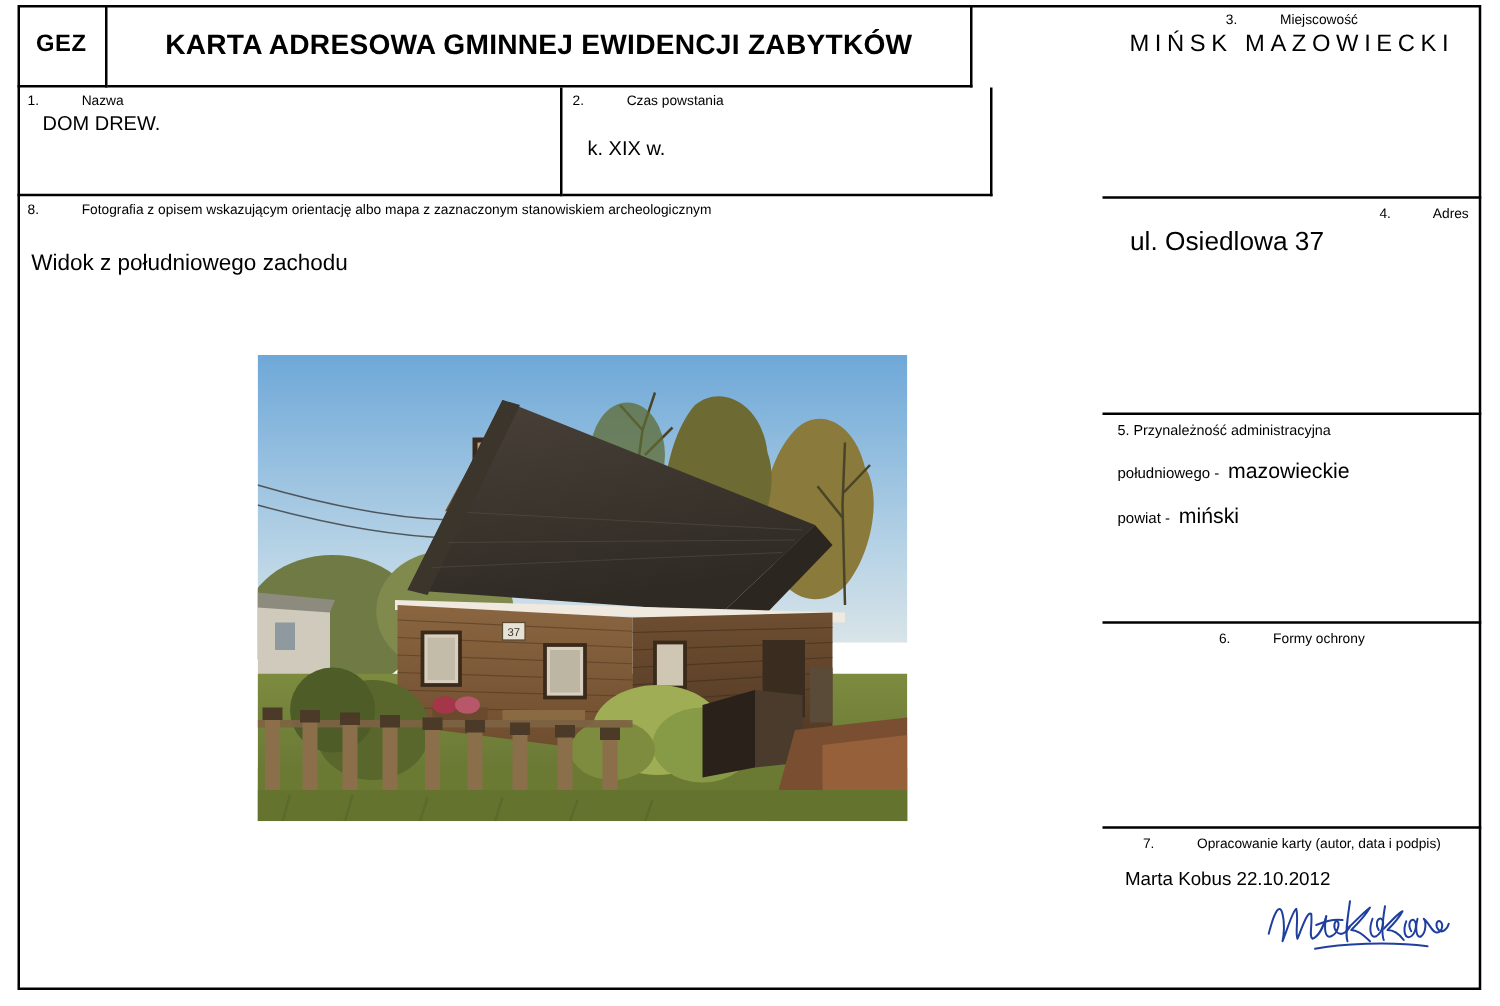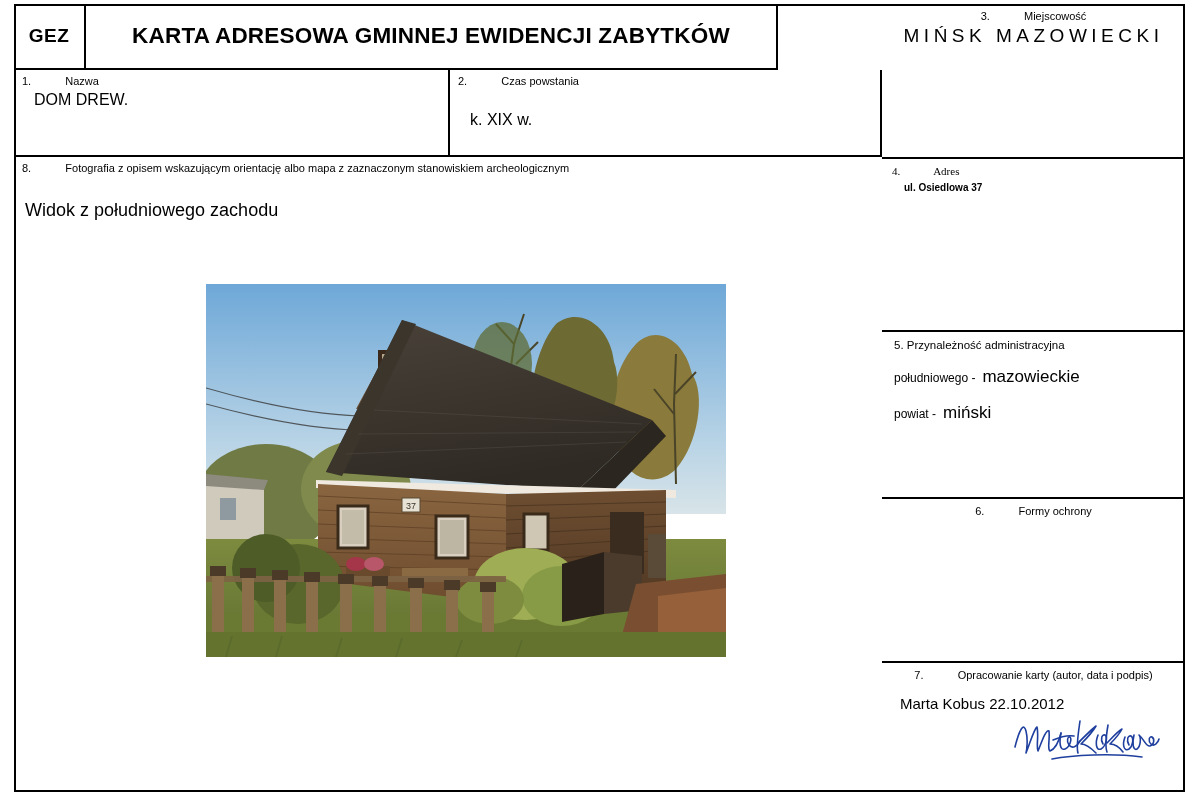--- a/index.html
+++ b/index.html
@@ -92,26 +92,25 @@
   .r-adres {
     position: absolute;
     left: 882px;
     top: 159px;
     width: 303px;
     height: 173px;
     border-bottom: 2px solid #000;
     box-sizing: border-box;
     padding: 6px 10px 0 10px;
   }
-  .r-adres .lbl { text-align: left; font-family: Liberation Serif, serif; }
+  .r-adres .lbl { text-align: right; }
   .r-adres .val {
     margin-top: 5px;
-    font-size: 10px;
+    font-size: 21px;
     padding-left: 12px;
-    font-weight: bold;
   }
   .r-admin {
     position: absolute;
     left: 882px;
     top: 332px;
     width: 303px;
     height: 167px;
     border-bottom: 2px solid #000;
     box-sizing: border-box;
     padding: 7px 10px 0 12px;
@@ -176,21 +175,21 @@
   }
   .c-nazwa .val {
     margin-top: 4px;
     font-size: 16px;
     padding-left: 12px;
   }
   .c-czas {
     position: absolute;
     left: 450px;
     top: 70px;
-    width: 432px;
+    width: 344px;
     height: 87px;
     border-right: 2px solid #000;
     border-bottom: 2px solid #000;
     box-sizing: border-box;
     padding: 5px 8px 0 8px;
   }
   .c-czas .val {
     margin-top: 24px;
     font-size: 16px;
     padding-left: 12px;

